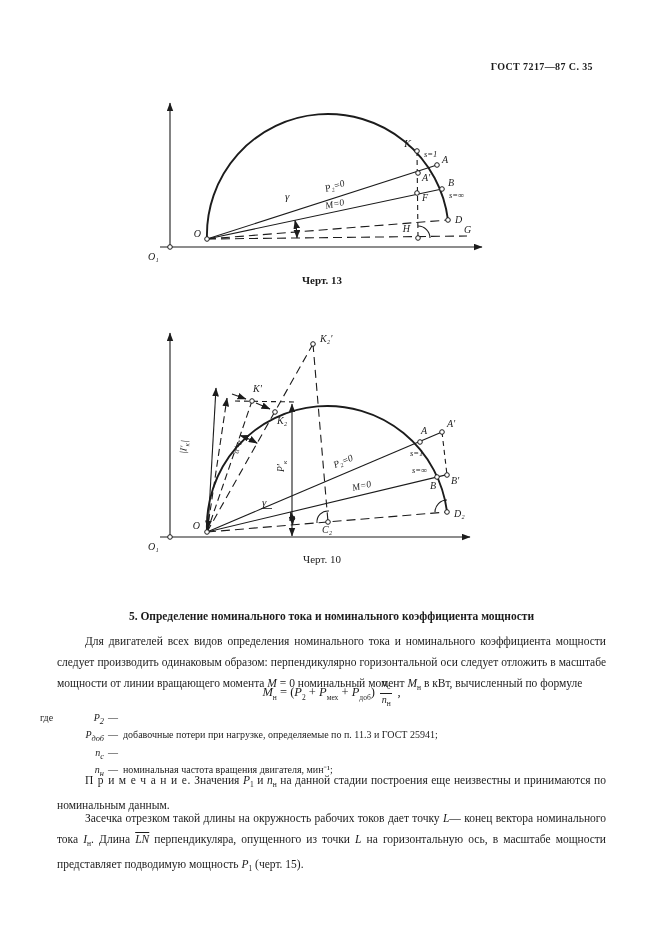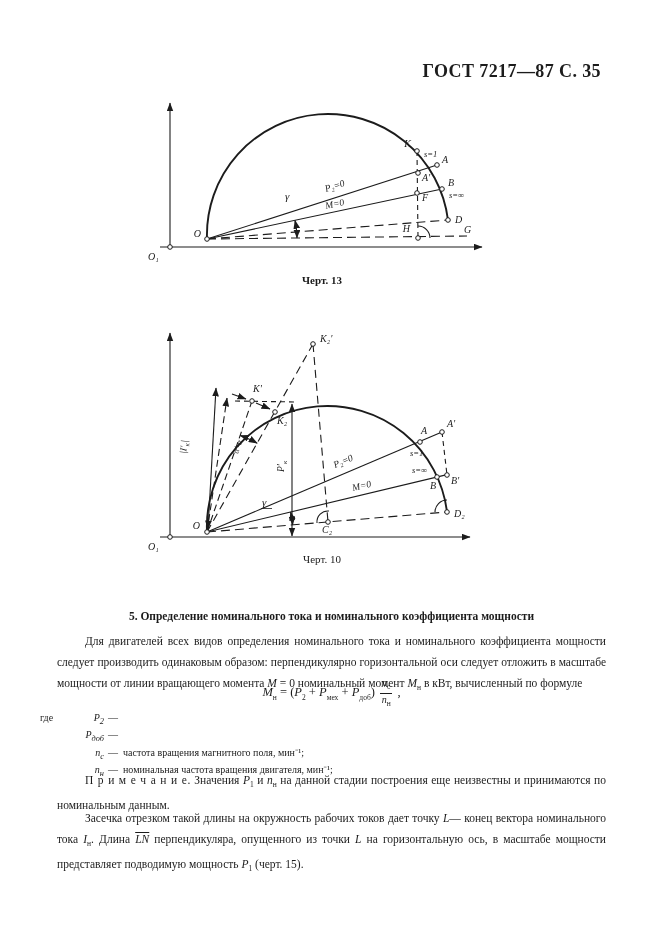--- a/index.html
+++ b/index.html
@@ -4,22 +4,22 @@
 <style>
   html,body{margin:0;padding:0;}
   body{
     width:661px;height:936px;position:relative;
     background:#ffffff;color:#1c1c1c;
     font-family:"Liberation Serif",serif;
     overflow:hidden;
   }
   .abs{position:absolute;}
   .doc-header{
-    top:61px;right:60px;
-    font-size:18px;font-weight:bold;letter-spacing:.4px;
+    top:61px;right:68px;
+    font-size:10px;font-weight:bold;letter-spacing:.4px;
   }
   .fig-caption{
     width:400px;text-align:center;font-size:11px;
   }
   .cap13{top:274px;left:122px;font-weight:bold;}
   .cap14{top:553px;left:122px;}
   .section-heading{
     top:610px;left:57px;width:549px;text-align:center;
     font-size:11.5px;font-weight:bold;
   }
@@ -181,26 +181,26 @@
 <div class="abs defs">
   <div class="def-row">
     <span class="def-pre">где</span>
     <span class="def-term"><span>Р</span><sub>2</sub></span>
     <span class="def-dash">—</span>
   </div>
   <div class="def-row">
     <span class="def-pre"></span>
     <span class="def-term"><span>Р</span><sub>доб</sub></span>
     <span class="def-dash">—</span>
+    <span class="def-desc">добавочные потери при нагрузке, определяемые по п. 11.3 и ГОСТ 25941;</span>
   </div>
   <div class="def-row">
     <span class="def-pre"></span>
     <span class="def-term"><span>n</span><sub>с</sub></span>
     <span class="def-dash">—</span>
-    <span class="def-desc">частота вращения магнитного поля, мин⁻¹;</span>
   </div>
   <div class="def-row">
     <span class="def-pre"></span>
     <span class="def-term"><span>n</span><sub>н</sub></span>
     <span class="def-dash">—</span>
     <span class="def-desc">номинальная частота вращения двигателя, мин⁻¹;</span>
   </div>
 </div>
 
 <p class="abs body-text note" style="text-indent:28px;margin:0;"><span style="letter-spacing:.5px;">П р и м е ч а н и е.</span><span> Значения </span><span class="var">Р</span><sub>1</sub><span> и </span><span class="var">n</span><sub>н</sub><span> на данной стадии построения еще неизвестны и принимаются по номинальным данным.</span></p>

